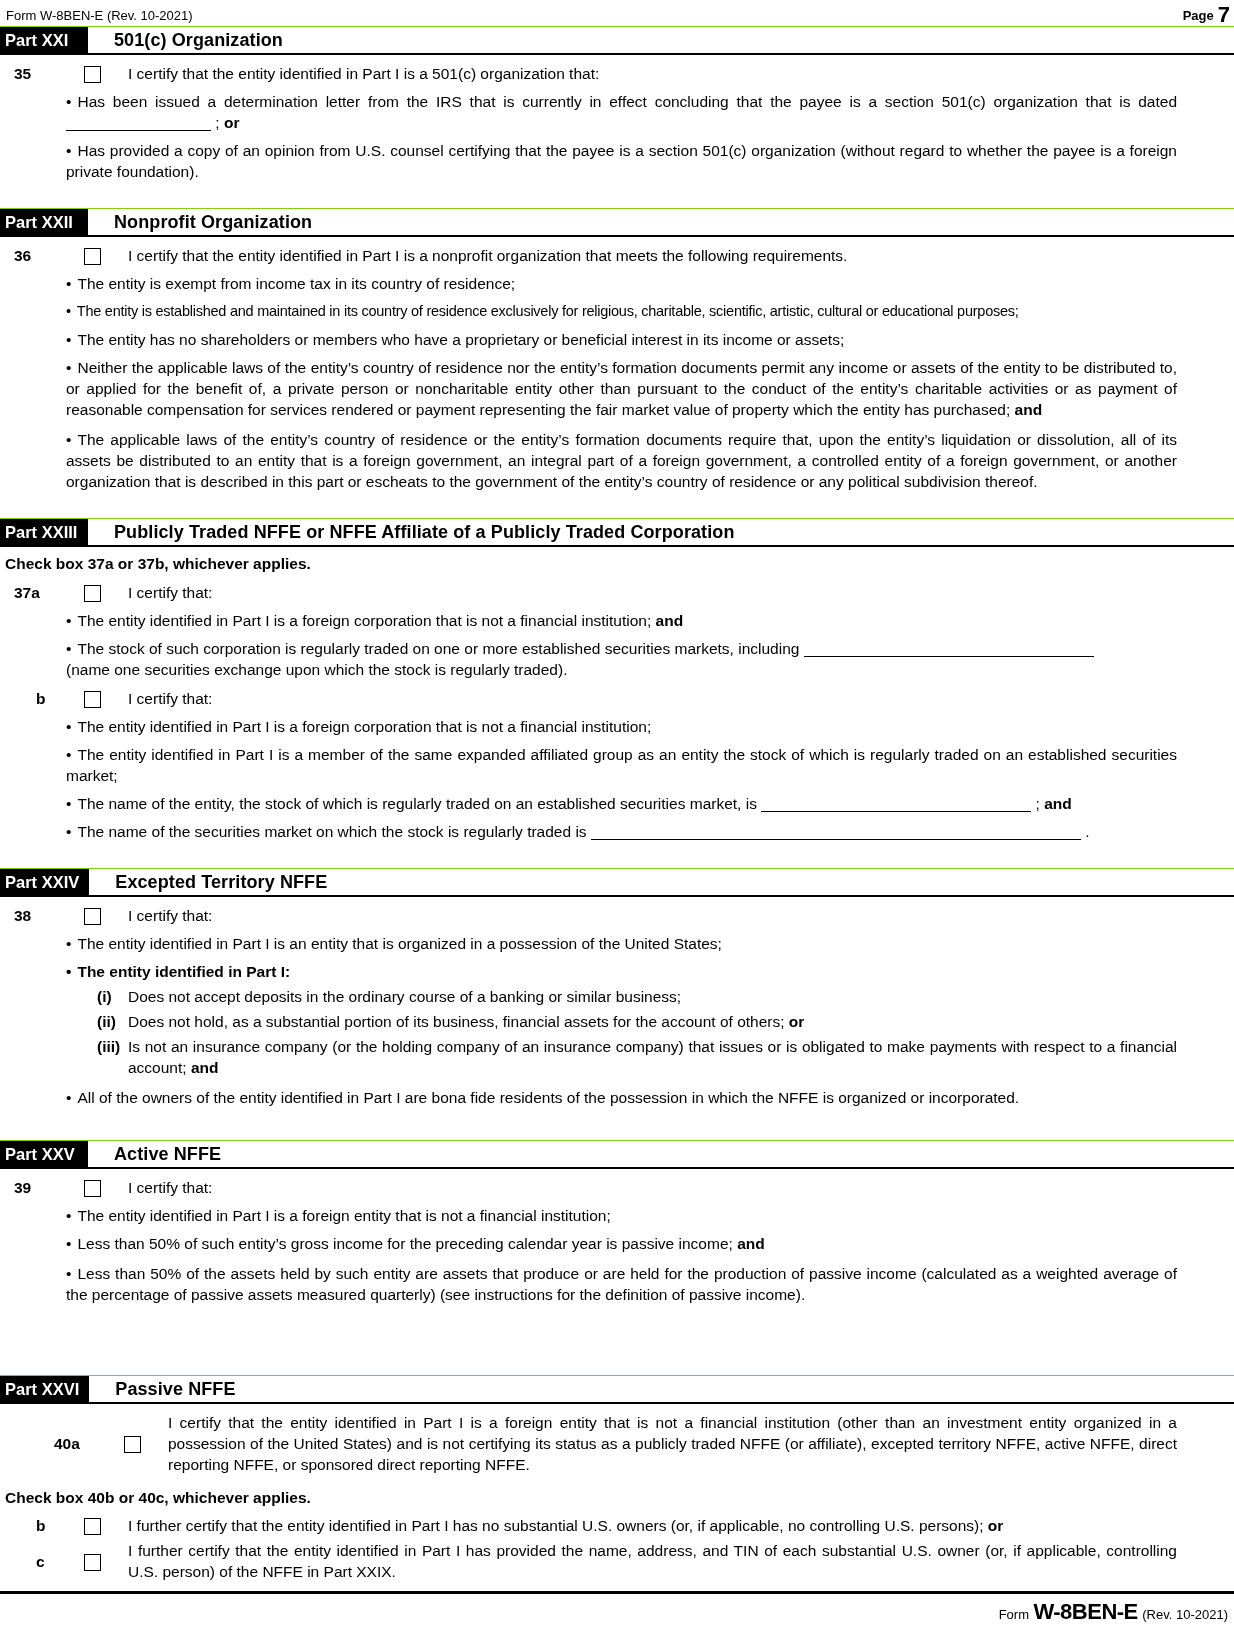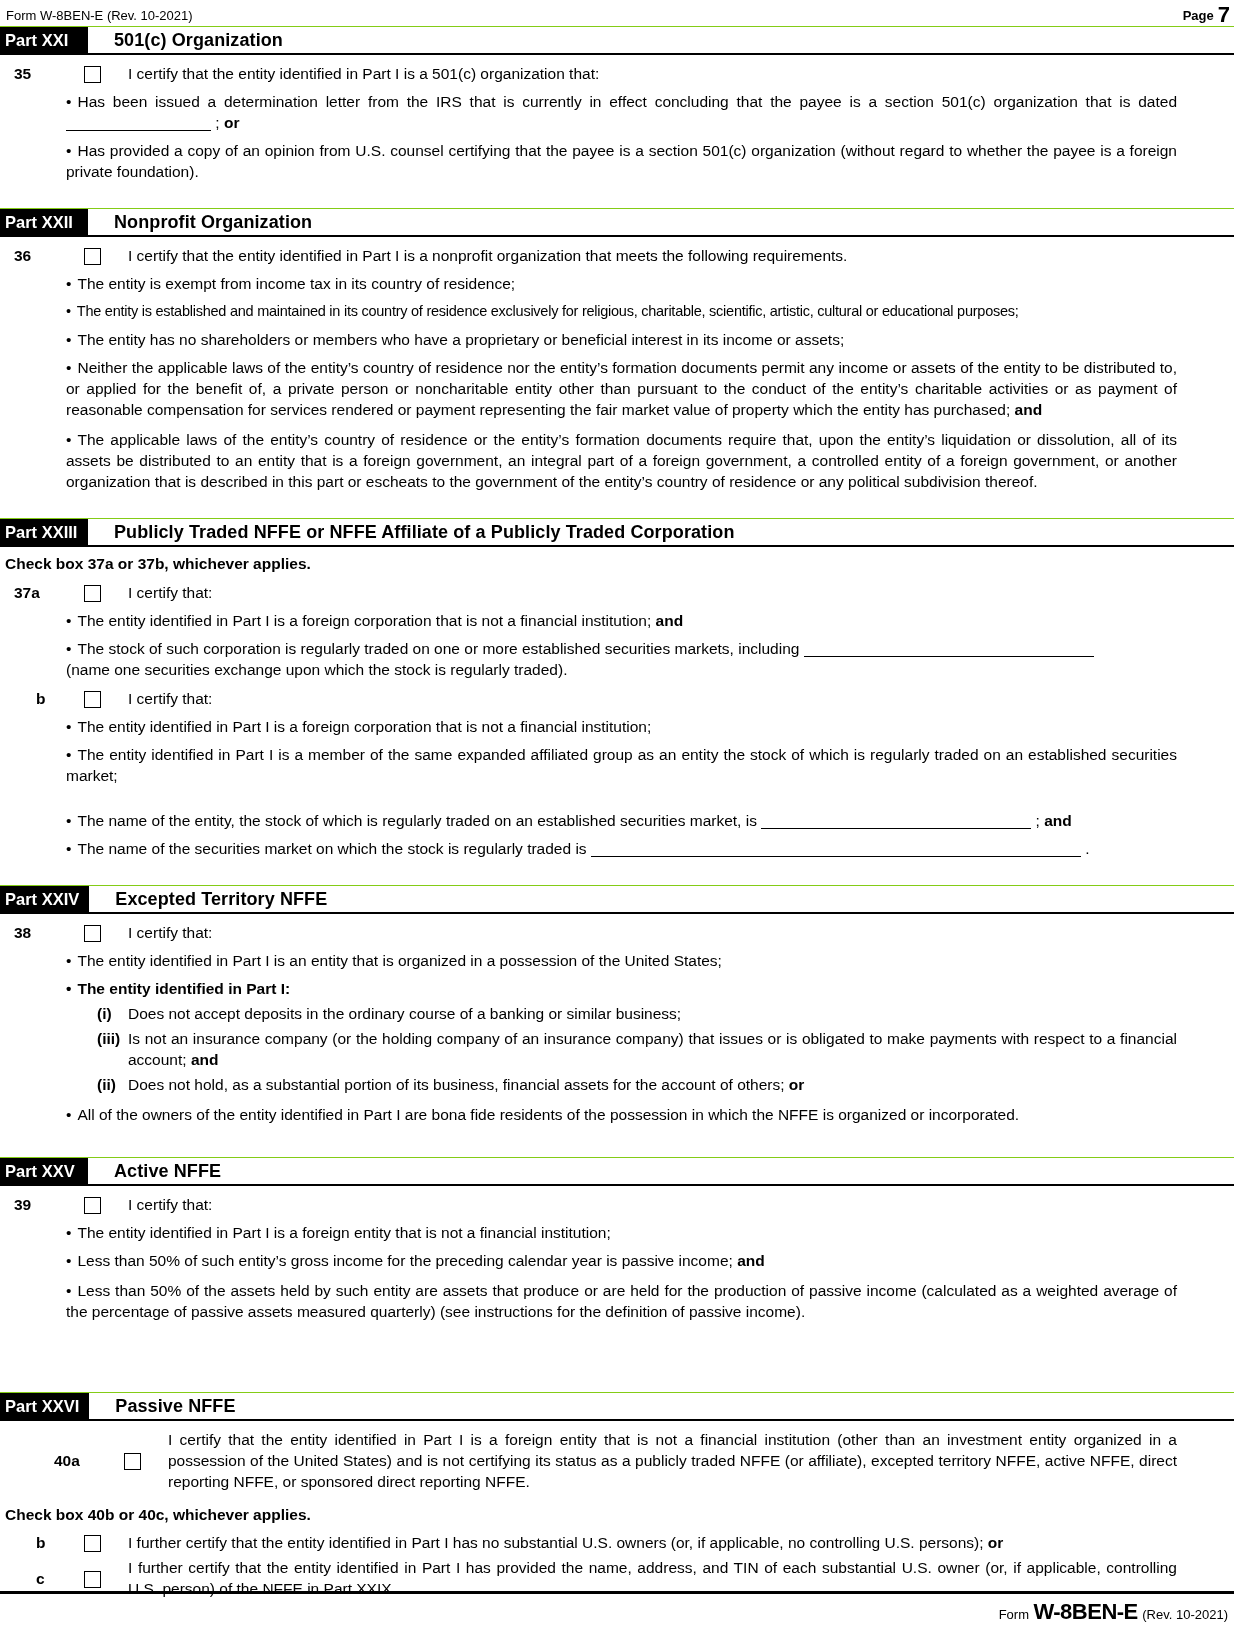--- a/index.html
+++ b/index.html
@@ -101,21 +101,21 @@
           </div>
           <div class="bullet" style="margin-top: 7px;"><span class="dot">•</span><span>The entity identified in Part I is a foreign corporation that is not a financial institution; </span><b>and</b></div>
           <div class="bullet" style="margin-top: 7px;"><span class="dot">•</span><span>The stock of such corporation is regularly traded on one or more established securities markets, including </span><span class="blank" style="width: 290px;"></span><br><span>(name one securities exchange upon which the stock is regularly traded).</span></div>
           <div class="item-row" style="margin-top: 8px;">
             <div class="item-num letter">b</div>
             <span class="cbox"></span>
             <div class="item-text"><span>I certify that:</span></div>
           </div>
           <div class="bullet" style="margin-top: 7px;"><span class="dot">•</span><span>The entity identified in Part I is a foreign corporation that is not a financial institution;</span></div>
           <div class="bullet" style="margin-top: 7px;"><span class="dot">•</span><span>The entity identified in Part I is a member of the same expanded affiliated group as an entity the stock of which is regularly traded on an established securities market;</span></div>
-          <div class="bullet" style="margin-top: 24px;"><span class="dot">•</span><span>The name of the entity, the stock of which is regularly traded on an established securities market, is </span><span class="blank" style="width: 270px;"></span><span> ; </span><b>and</b></div>
+          <div class="bullet" style="margin-top: 7px;"><span class="dot">•</span><span>The name of the entity, the stock of which is regularly traded on an established securities market, is </span><span class="blank" style="width: 270px;"></span><span> ; </span><b>and</b></div>
           <div class="bullet" style="margin-top: 7px;"><span class="dot">•</span><span>The name of the securities market on which the stock is regularly traded is </span><span class="blank" style="width: 490px;"></span><span> .</span></div>
         </div>
       </section>
       <section class="part-section">
         <div class="part-bar">
           <div class="part-label">Part XXIV</div>
           <div class="part-title">Excepted Territory NFFE</div>
         </div>
         <div class="body-wrap">
           <div class="item-row" style="margin-top: 8px;">
@@ -123,26 +123,26 @@
             <span class="cbox"></span>
             <div class="item-text"><span>I certify that:</span></div>
           </div>
           <div class="bullet" style="margin-top: 7px;"><span class="dot">•</span><span>The entity identified in Part I is an entity that is organized in a possession of the United States;</span></div>
           <div class="bullet" style="margin-top: 7px; font-weight: bold;"><span class="dot">•</span><span>The entity identified in Part I:</span></div>
           <div class="subrow" style="margin-top: 4px;">
             <div class="sublabel">(i)</div>
             <div class="subtext"><span>Does not accept deposits in the ordinary course of a banking or similar business;</span></div>
           </div>
           <div class="subrow" style="margin-top: 4px;">
+            <div class="sublabel">(ii)</div>
+            <div class="subtext"><span>Does not hold, as a substantial portion of its business, financial assets for the account of others; </span><b>or</b></div>
+          </div>
+          <div class="subrow" style="margin-top: 4px;">
             <div class="sublabel">(iii)</div>
             <div class="subtext"><span>Is not an insurance company (or the holding company of an insurance company) that issues or is obligated to make payments with respect to a financial account; </span><b>and</b></div>
-          </div>
-          <div class="subrow" style="margin-top: 4px;">
-            <div class="sublabel">(ii)</div>
-            <div class="subtext"><span>Does not hold, as a substantial portion of its business, financial assets for the account of others; </span><b>or</b></div>
           </div>
           <div class="bullet" style="margin-top: 9px;"><span class="dot">•</span><span>All of the owners of the entity identified in Part I are bona fide residents of the possession in which the NFFE is organized or incorporated.</span></div>
         </div>
       </section>
       <section class="part-section" style="margin-top: 32px;">
         <div class="part-bar">
           <div class="part-label">Part XXV</div>
           <div class="part-title">Active NFFE</div>
         </div>
         <div class="body-wrap">

